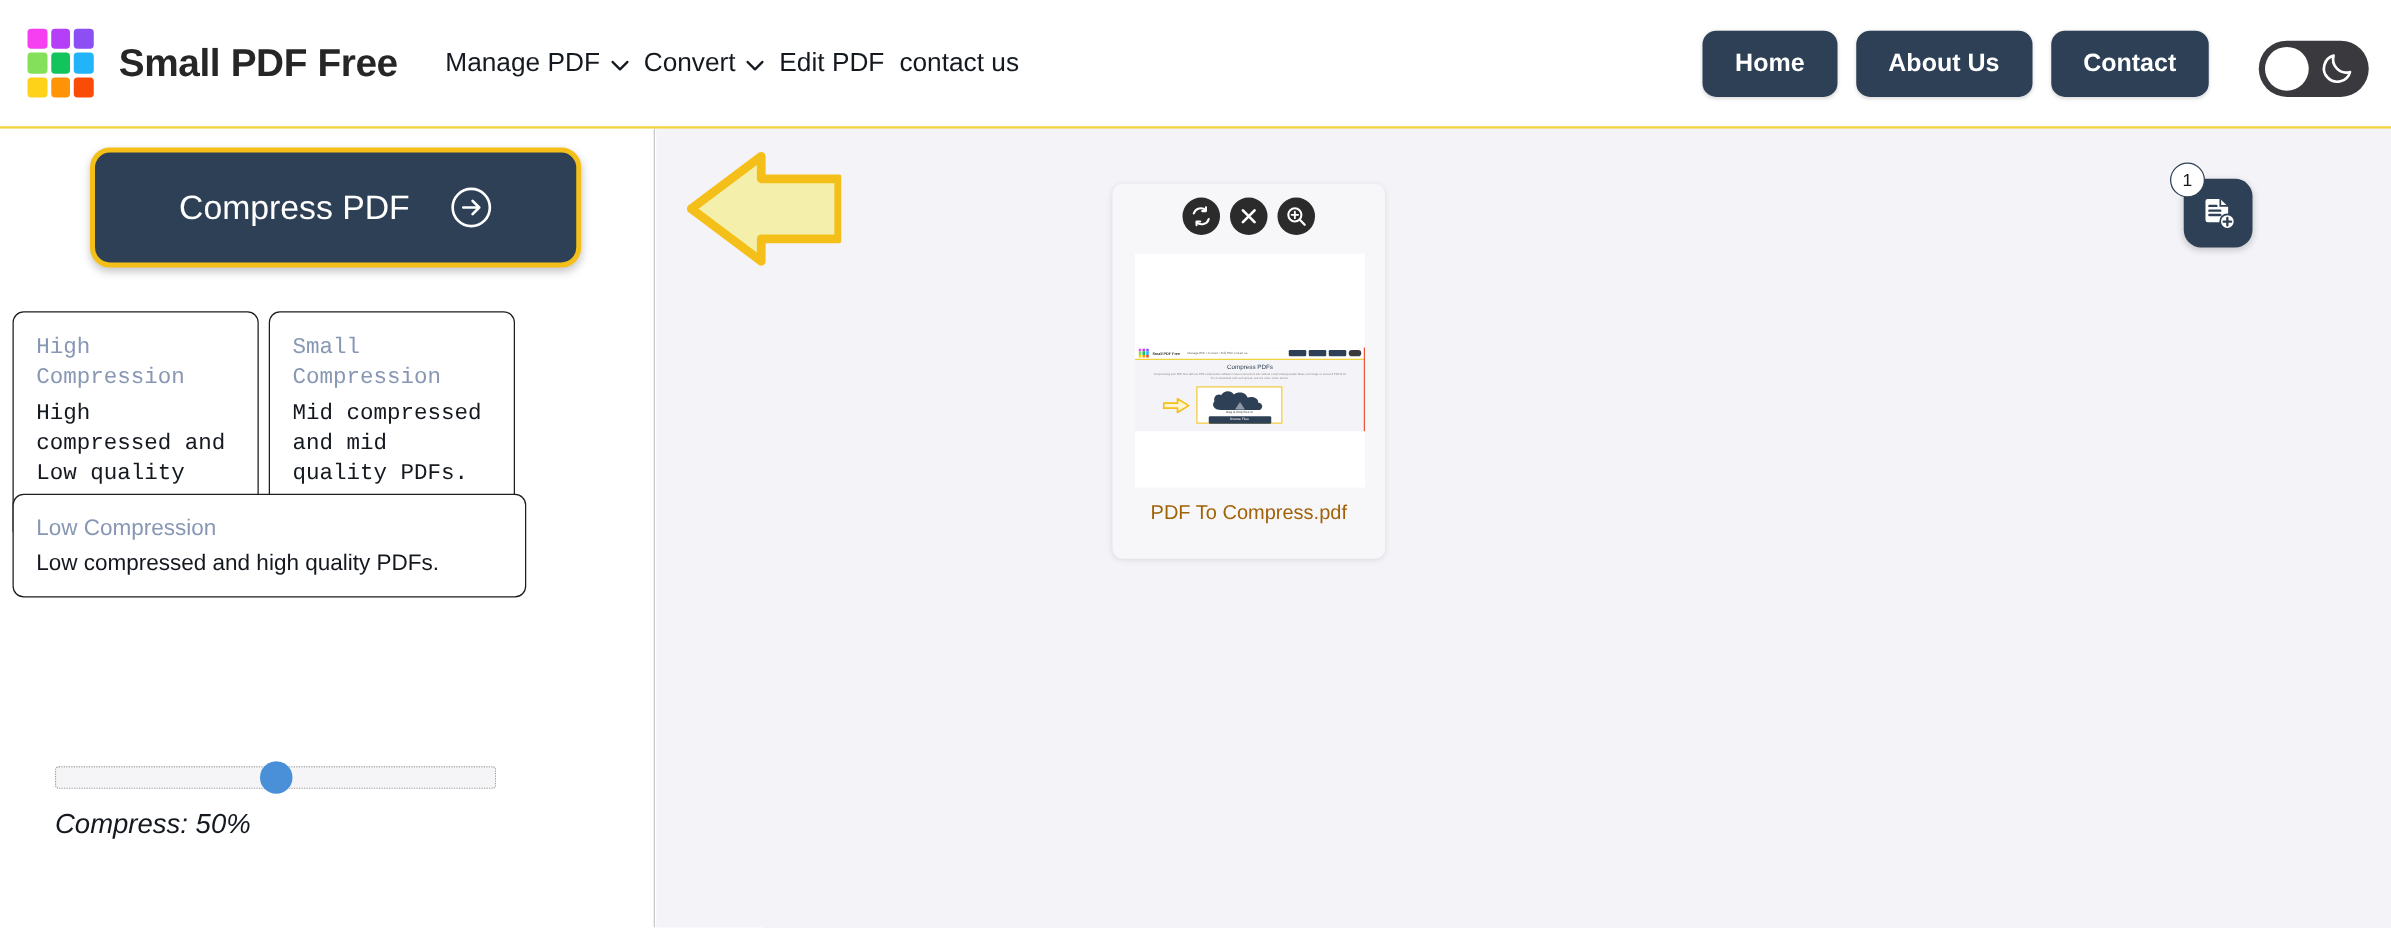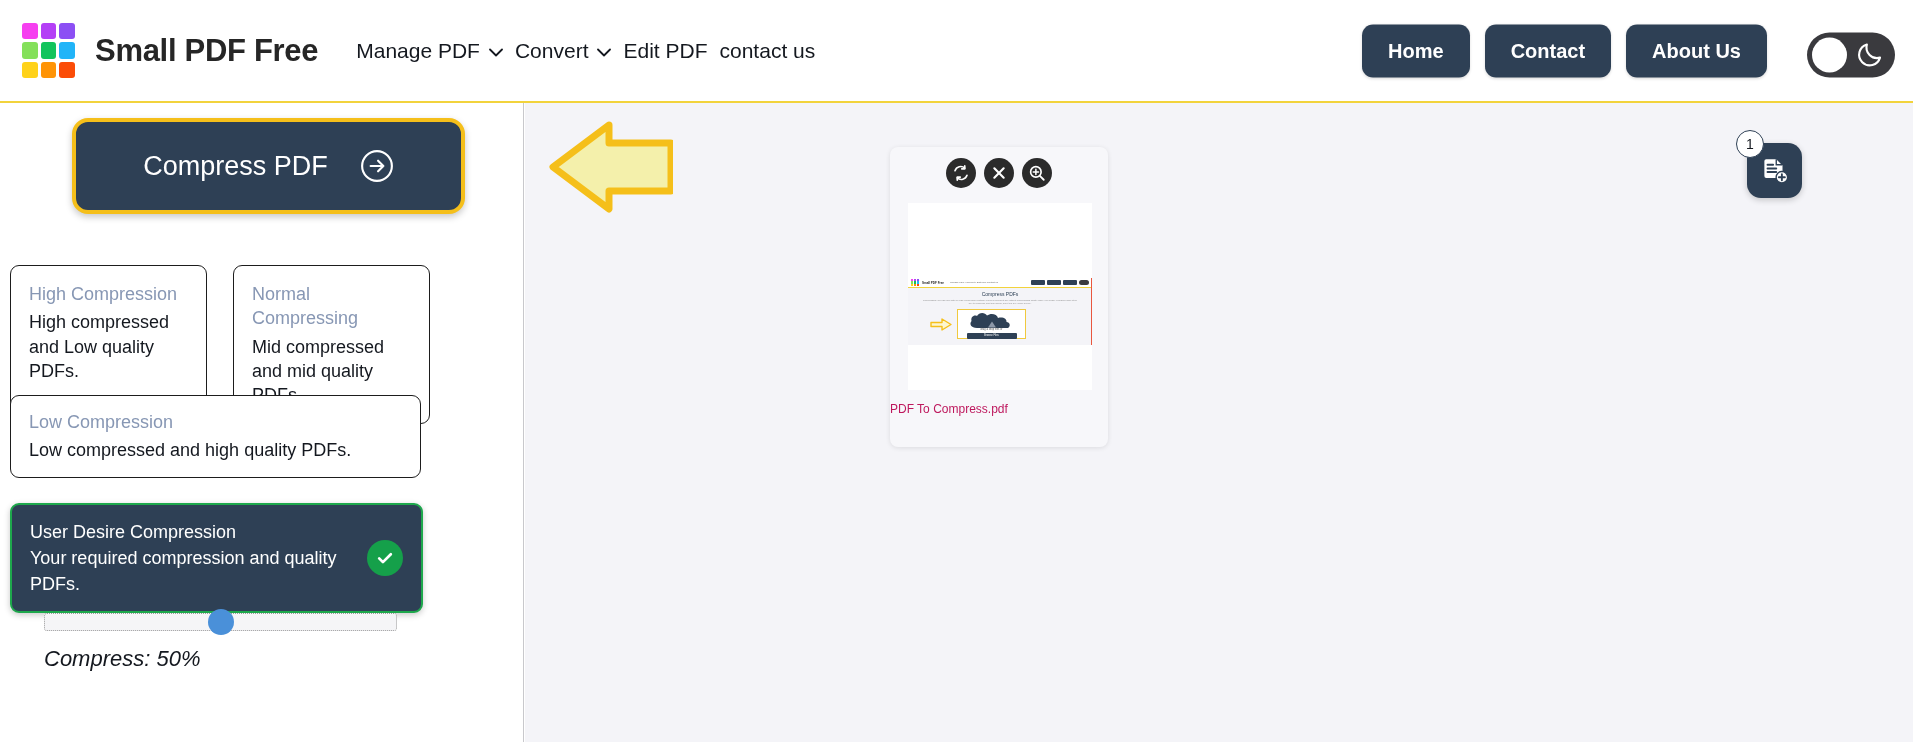--- a/index.html
+++ b/index.html
@@ -89,22 +89,22 @@
     font-family: "Liberation Sans", sans-serif;
     box-shadow: 0 3px 7px rgba(0,0,0,0.22);
   }
   .cta-arrow-circle { width: 34px; height: 34px; }
 
   
   .pointer-arrow { position: absolute; top: 18px; left: 24px; }
 
   
   .cards-row {
-    position: absolute; top: 162px; left: 10px;
-    display: flex; gap: 26px;
+    position: absolute; top: 146px; left: 10px;
+    display: flex; gap: 8px; font-family: Liberation Mono, monospace;
   }
   .opt-card {
     width: 197px; min-height: 123px;
     border: 1px solid #1d1d1d; border-radius: 9px;
     background: #ffffff; padding: 16px 18px;
     cursor: pointer;
   }
   .opt-title { font-size: 18px; color: #8797b4; margin-bottom: 4px; line-height: 1.35; }
   .opt-desc { font-size: 18px; color: #14181f; line-height: 1.35; }
 
@@ -206,21 +206,21 @@
   .mini-drop-text { font-size: 2.6px; color: #555; text-align: center; }
   .mini-browse {
     margin: 1.5px auto 0; width: 50px; height: 6px;
     background: #2e4055; border-radius: 1px;
     font-size: 2.6px; color: #fff; display: flex; align-items: center; justify-content: center;
   }
   .mini-arrow { position: absolute; top: 40px; left: 22px; }
   .mini-redbar { position: absolute; top: 0; right: 0; width: 1.5px; height: 67px; background: #e9573f; }
   .pdf-filename {
     position: absolute; top: 255px; left: 0; width: 100%;
-    text-align: left; font-size: 12px; color: #be185d;
+    text-align: center; font-size: 16px; color: #a16207;
   }
 
   
   .float-btn {
     position: absolute; top: 40px; left: 1222px;
     width: 55px; height: 55px; border-radius: 14px;
     background: #2e4055; display: flex; align-items: center; justify-content: center;
     cursor: pointer; box-shadow: 0 2px 6px rgba(0,0,0,0.2);
   }
   .float-badge {
@@ -273,22 +273,22 @@
         <div class="nav-item">
           <span>Edit PDF</span>
         </div>
         <div class="nav-item">
           <span>contact us</span>
         </div>
       </div>
 
     <div class="nav-right">
       <button class="pill-btn">Home</button>
+      <button class="pill-btn">About Us</button>
       <button class="pill-btn">Contact</button>
-      <button class="pill-btn">About Us</button>
       <div class="theme-toggle">
         <div class="toggle-knob"></div>
         <svg class="moon-icon" viewBox="0 0 24 24">
           <path d="M20 14.5A8.5 8.5 0 0 1 9.5 4a8.5 8.5 0 1 0 10.5 10.5z" fill="none" stroke="#ffffff" stroke-width="1.7" stroke-linejoin="round"></path>
         </svg>
       </div>
     </div>
   </div>
 
   <div class="left-panel">
@@ -302,41 +302,30 @@
         </svg>
       </button>
     </div>
 
     <div class="cards-row">
       <div class="opt-card">
         <div class="opt-title">High Compression</div>
         <div class="opt-desc">High compressed and Low quality PDFs.</div>
       </div>
       <div class="opt-card">
-        <div class="opt-title">Normal Compressing</div>
+        <div class="opt-title">Small Compression</div>
         <div class="opt-desc">Mid compressed and mid quality PDFs.</div>
       </div>
     </div>
 
     <div class="opt-card-wide">
       <div class="opt-title">Low Compression</div>
       <div class="opt-desc">Low compressed and high quality PDFs.</div>
     </div>
 
-    <div class="opt-card-selected">
-      <div>
-        <div class="sel-title">User Desire Compression</div>
-        <div class="sel-desc">Your required compression and quality PDFs.</div>
-      </div>
-      <div class="check-circle">
-        <svg width="20" height="20" viewBox="0 0 24 24">
-          <path d="M5 12.5l4.5 4.5L19 7.5" fill="none" stroke="#ffffff" stroke-width="3.2" stroke-linecap="round" stroke-linejoin="round"></path>
-        </svg>
-      </div>
-    </div>
 
     <div class="slider-area">
       <div class="slider-track">
         <div class="slider-thumb" id="slider-thumb" style="left: 50%;"></div>
       </div>
       <div class="slider-label">Compress: 50%</div>
     </div>
   </div>
 
   <div class="right-panel">

